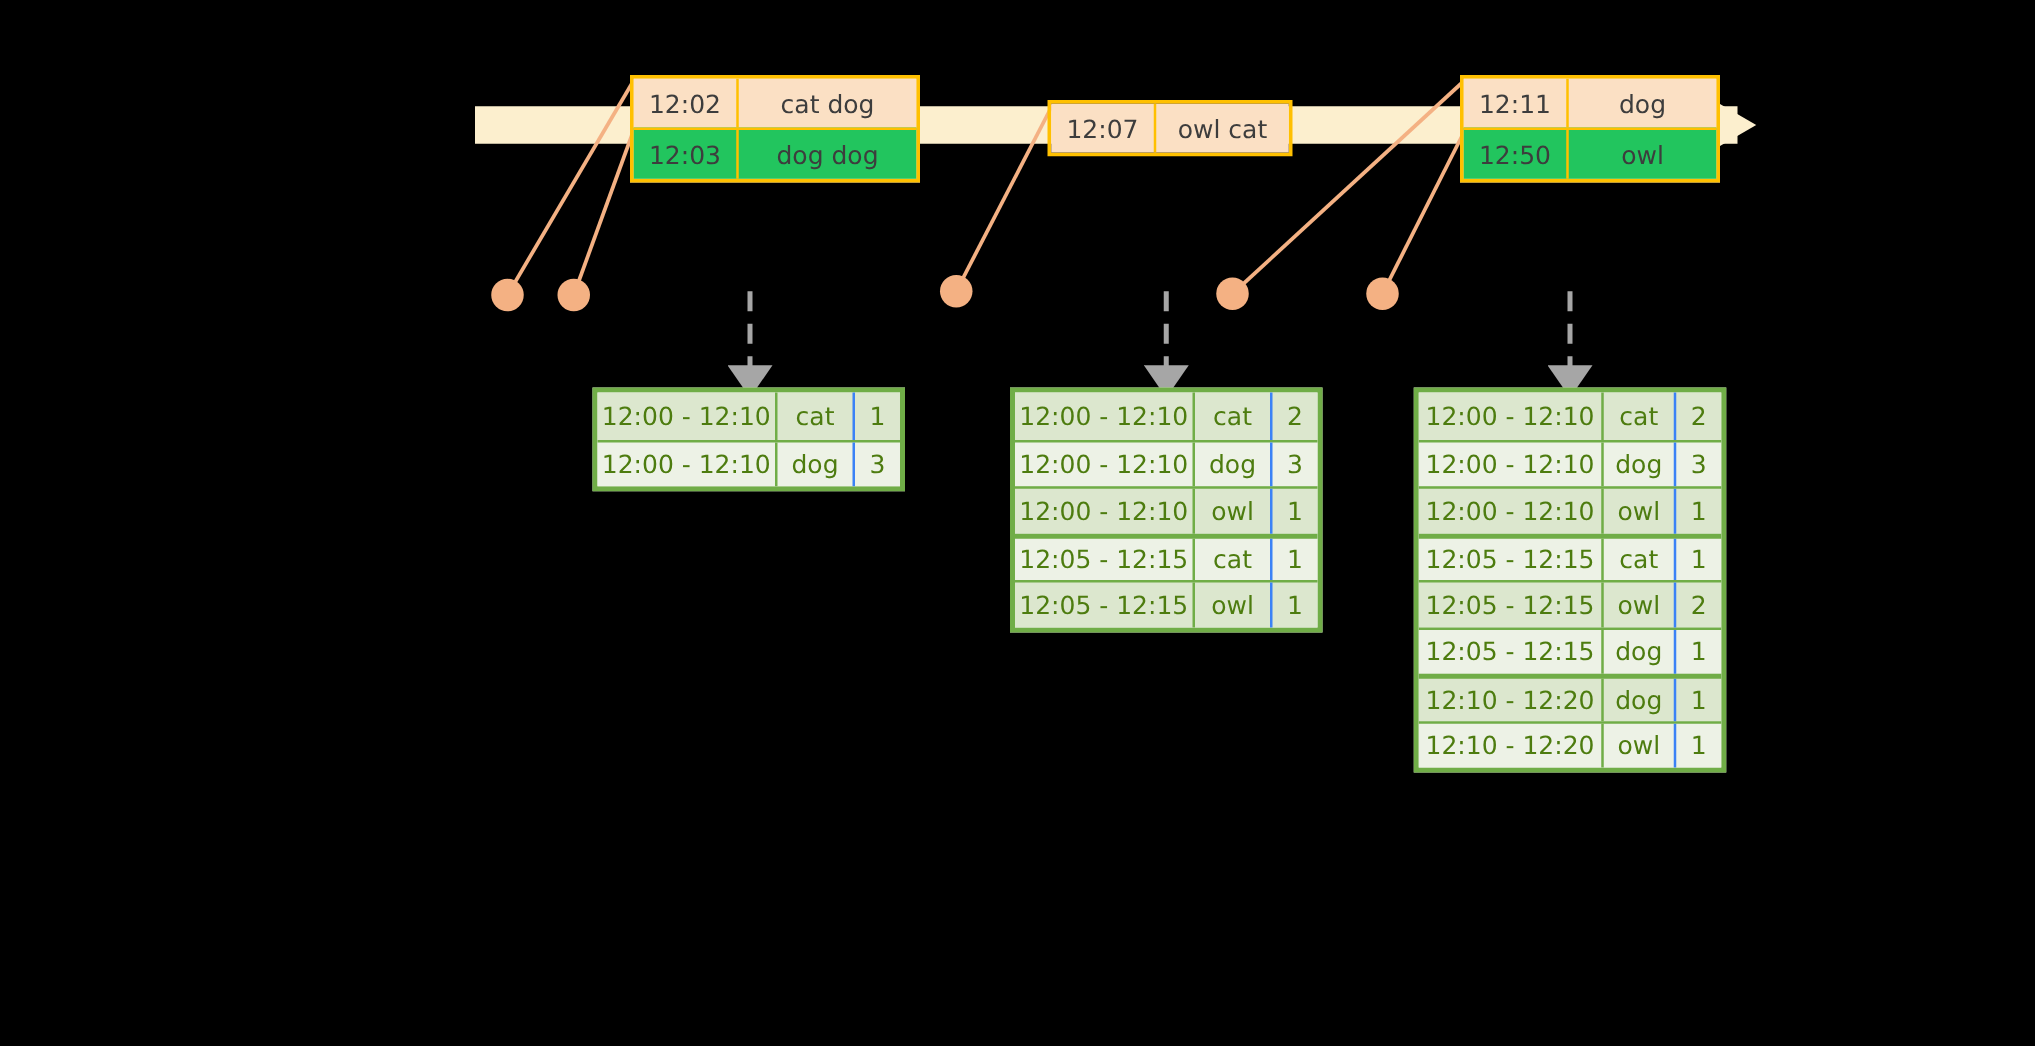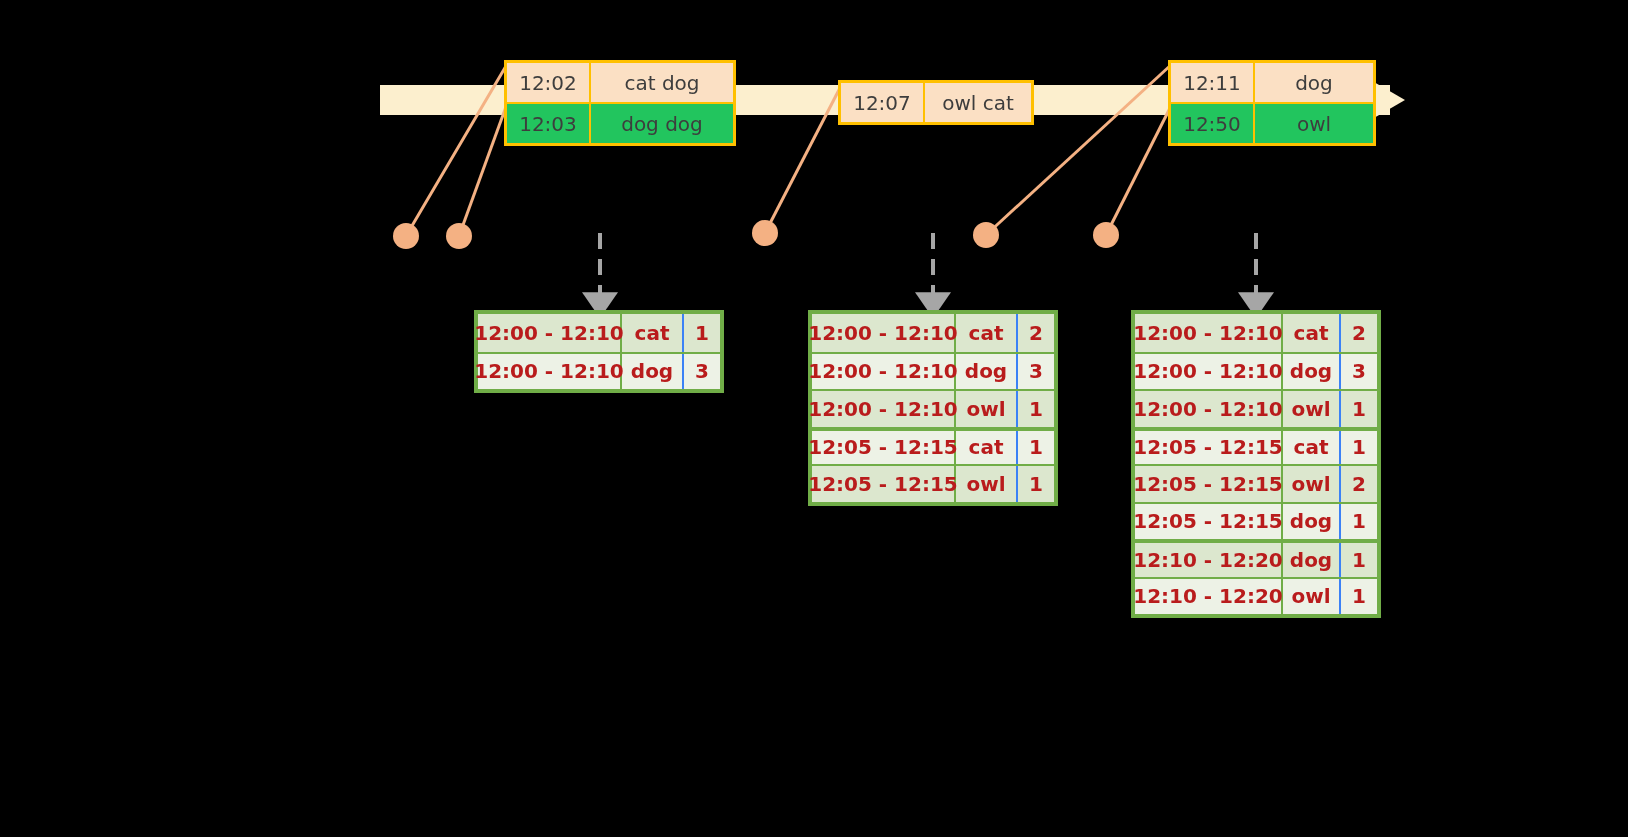--- a/index.html
+++ b/index.html
@@ -92,25 +92,24 @@
     box-sizing: border-box;
   }
   .rt-row.odd  { background: #DCE7CE; }
   .rt-row.even { background: #EDF2E6; }
   .rt-row + .rt-row { border-top: 2px solid #70AD47; }
   .rt-row.sep { border-top: 4px solid #70AD47; }
   .rt-cell {
     display: flex;
     align-items: center;
     justify-content: center;
-    color: #b91c1c;
+    color: #4d7c0f;
     font-size: 20px;
     box-sizing: border-box;
     white-space: nowrap;
-    font-weight: bold;
   }
   .rt-cell.window { border-right: 2px solid #70AD47; }
   .rt-cell.key    { border-right: 2px solid #3b82f6; }
 
   
   #table-1 { left: 474px; top: 310px; width: 250px; }
   #table-1 .rt-cell.window { width: 144px; }
   #table-1 .rt-cell.key    { width: 62px; }
   #table-1 .rt-cell.count  { flex: 1; }
 

